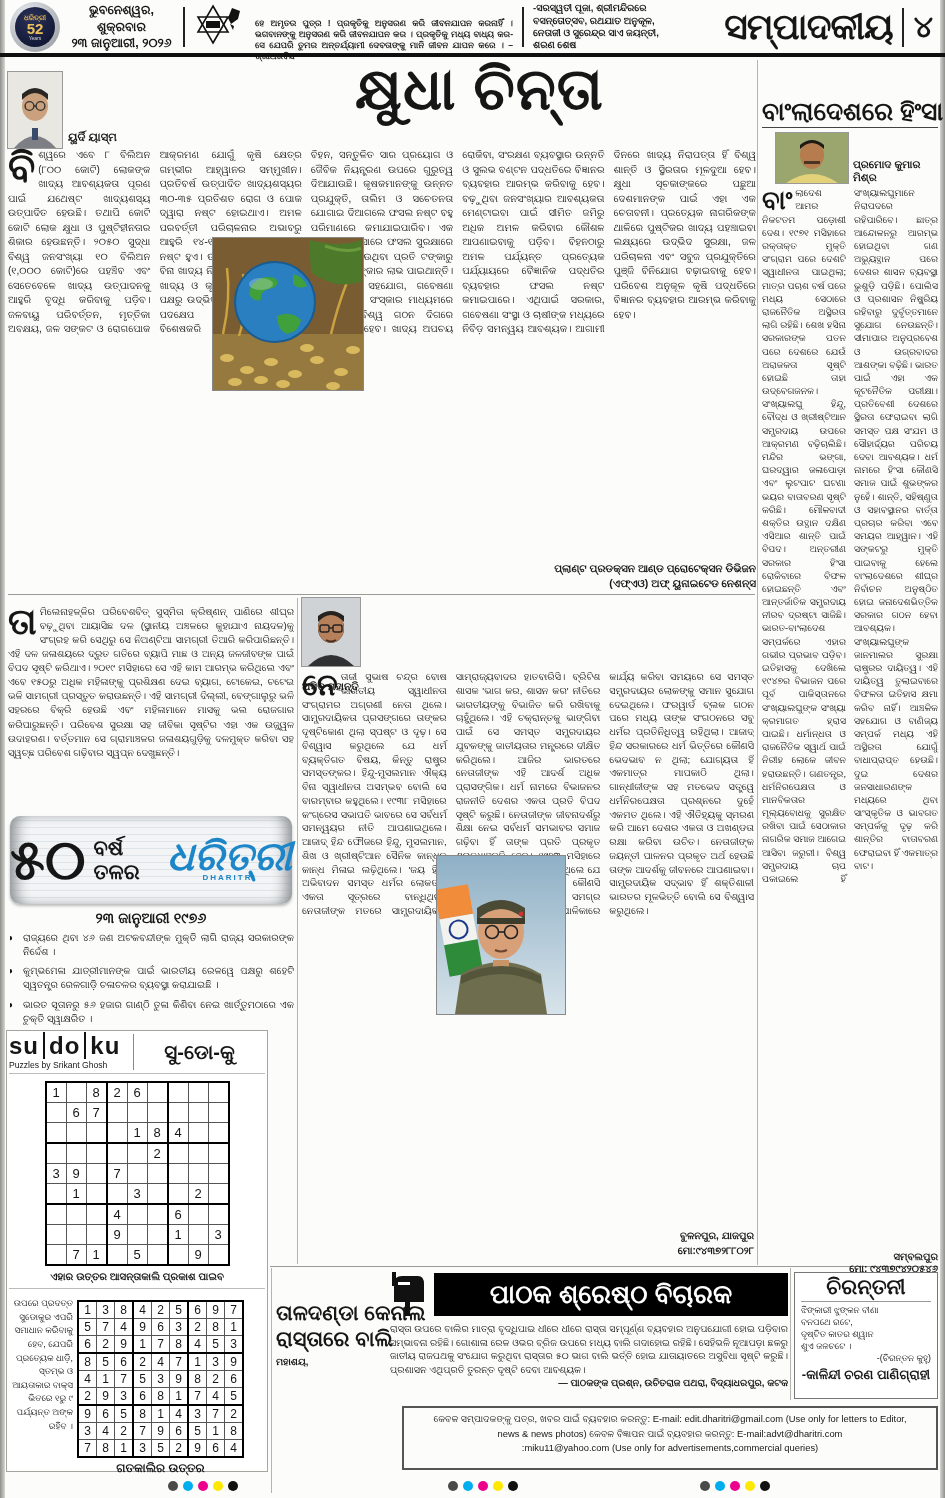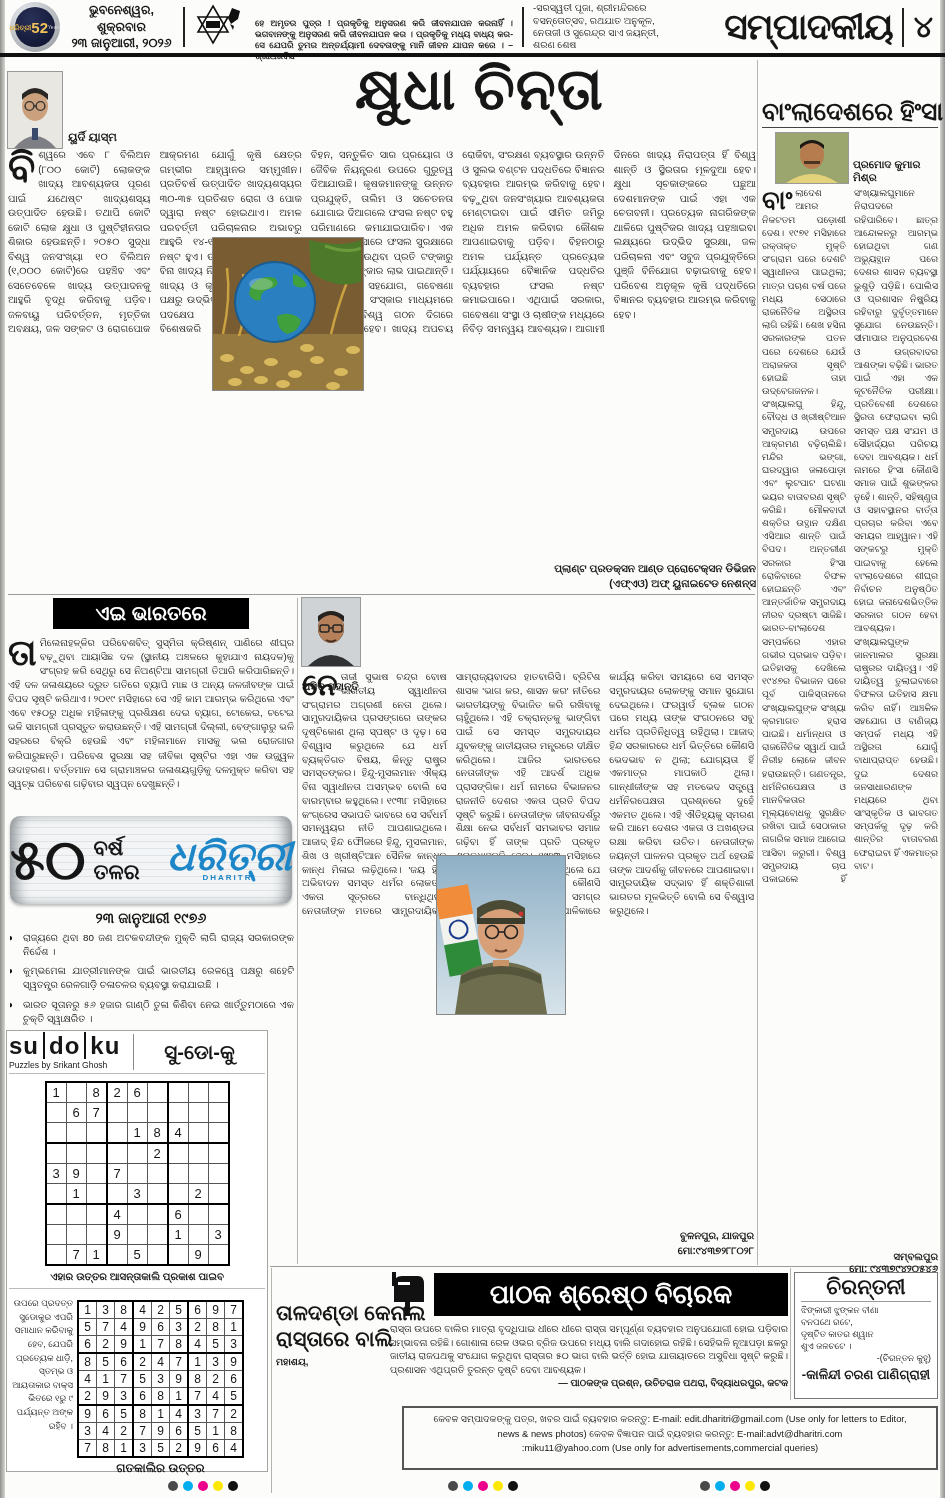--- a/index.html
+++ b/index.html
@@ -9,29 +9,29 @@
   .edge-r{position:absolute;right:0;top:0;width:5px;height:100%;background:linear-gradient(270deg,#8f8f8c,#d5d5d1);}
   .rule-h{position:absolute;background:#9a9a96;height:1px;}
   .rule-v{position:absolute;background:#b5b5b0;width:1px;}
 
   
   .masthead{position:absolute;left:10px;top:2px;width:925px;height:50px;display:flex;align-items:center;gap:9px;}
   .m-rule{position:absolute;left:0;top:53px;width:945px;height:4px;background:#101010;}
   .logo-badge{width:50px;height:50px;border-radius:50%;flex:0 0 auto;
      background:radial-gradient(circle at 35% 30%,#eceff3,#b9bcc1 55%,#8e9196);display:flex;align-items:center;justify-content:center;}
   .logo-inner{width:40px;height:40px;border-radius:50%;background:radial-gradient(circle at 40% 30%,#2a3158,#141a38 70%);
-     color:#e0b24a;display:flex;flex-direction:row;align-items:center;justify-content:center;line-height:1;}
+     color:#e0b24a;display:flex;flex-direction:column;align-items:center;justify-content:center;line-height:1;}
   .logo-inner .l1{font-size:7px;font-weight:bold;}
   .logo-inner .l2{font-size:15px;font-weight:bold;color:#f0c35a;}
   .logo-inner .l3{font-size:5px;color:#d9d9d9;}
   .m-date{font-weight:bold;font-size:12.5px;text-align:center;line-height:1.35;width:105px;}
   .m-div{width:2px;height:40px;background:#222;flex:0 0 auto;}
   .m-emblem{flex:0 0 auto;}
   .m-quote{font-size:8.6px;font-weight:bold;width:258px;line-height:1.3;color:#1d1d1d;text-align:justify;margin-top:26px;}
-  .m-almanac{font-size:9.6px;font-weight:normal;width:138px;line-height:1.3;}
+  .m-almanac{font-size:9.6px;font-weight:bold;width:138px;line-height:1.3;}
   .m-section{font-size:36px;font-weight:bold;letter-spacing:-1px;white-space:nowrap;margin-left:auto;}
   .m-page{font-size:30px;font-weight:bold;border-left:2px solid #222;padding:2px 2px 2px 10px;}
 
   
   .jtext{text-align:justify;}
   .dropcap{float:left;font-weight:bold;font-size:34px;line-height:.85;padding:2px 3px 0 0;}
   .sign{font-weight:bold;text-align:right;}
 
   
   .main-art{position:absolute;left:8px;top:60px;width:748px;height:533px;}
@@ -259,38 +259,37 @@
     <div class="ra-body jtext">
       <span class="dropcap" style="font-size:26px">ବାଂ</span><span>ଲାଦେଶ ଆମର ନିକଟତମ ପଡ଼ୋଶୀ ଦେଶ। ୧୯୭୧ ମସିହାରେ ରକ୍ତାକ୍ତ ମୁକ୍ତି ସଂଗ୍ରାମ ପରେ ଦେଶଟି ସ୍ୱାଧୀନତା ପାଇଥିଲା; ମାତ୍ର ପଚାଶ ବର୍ଷ ପରେ ମଧ୍ୟ ସେଠାରେ ରାଜନୈତିକ ଅସ୍ଥିରତା ଲାଗି ରହିଛି। ଶେଖ ହସିନା ସରକାରଙ୍କ ପତନ ପରେ ଦେଶରେ ଯେଉଁ ଅରାଜକତା ସୃଷ୍ଟି ହୋଇଛି ତାହା ଉଦ୍‌ବେଗଜନକ। ସଂଖ୍ୟାଲଘୁ ହିନ୍ଦୁ, ବୌଦ୍ଧ ଓ ଖ୍ରୀଷ୍ଟିଆନ ସମ୍ପ୍ରଦାୟ ଉପରେ ଆକ୍ରମଣ ବଢ଼ିଚାଲିଛି। ମନ୍ଦିର ଭଙ୍ଗା, ଘରଦ୍ୱାର ଜଳାପୋଡ଼ା ଏବଂ ଲୁଟପାଟ ଘଟଣା ଭୟର ବାତାବରଣ ସୃଷ୍ଟି କରିଛି। ମୌଳବାଦୀ ଶକ୍ତିର ଉତ୍ଥାନ ଦକ୍ଷିଣ ଏସିଆର ଶାନ୍ତି ପାଇଁ ବିପଦ। ଅନ୍ତରୀଣ ସରକାର ହିଂସା ରୋକିବାରେ ବିଫଳ ହୋଇଛନ୍ତି ଏବଂ ଆନ୍ତର୍ଜାତିକ ସମ୍ପ୍ରଦାୟ ନୀରବ ଦ୍ରଷ୍ଟା ସାଜିଛି। ଭାରତ-ବାଂଲାଦେଶ ସମ୍ପର୍କରେ ଏହାର ଗଭୀର ପ୍ରଭାବ ପଡ଼ିବ। ଇତିହାସକୁ ଦେଖିଲେ ୧୯୪୭ର ବିଭାଜନ ପରେ ପୂର୍ବ ପାକିସ୍ତାନରେ ସଂଖ୍ୟାଲଘୁଙ୍କ ସଂଖ୍ୟା କ୍ରମାଗତ ହ୍ରାସ ପାଇଛି। ଧର୍ମାନ୍ଧତା ଓ ରାଜନୈତିକ ସ୍ୱାର୍ଥ ପାଇଁ ନିରୀହ ଲୋକେ ଜୀବନ ହରାଉଛନ୍ତି। ଗଣତନ୍ତ୍ର, ଧର୍ମନିରପେକ୍ଷତା ଓ ମାନବିକତାର ମୂଲ୍ୟବୋଧକୁ ସୁରକ୍ଷିତ ରଖିବା ପାଇଁ ସେଠାକାର ନାଗରିକ ସମାଜ ଆଗେଇ ଆସିବା ଜରୁରୀ। ବିଶ୍ୱ ସମ୍ପ୍ରଦାୟ ଚାପ ପକାଇଲେ ହିଁ ସଂଖ୍ୟାଲଘୁମାନେ ନିରାପଦରେ ରହିପାରିବେ। ଛାତ୍ର ଆନ୍ଦୋଳନରୁ ଆରମ୍ଭ ହୋଇଥିବା ଗଣ ଅଭ୍ୟୁତ୍ଥାନ ପରେ ଦେଶର ଶାସନ ବ୍ୟବସ୍ଥା ଭୁଶୁଡ଼ି ପଡ଼ିଛି। ପୋଲିସ ଓ ପ୍ରଶାସନ ନିଷ୍କ୍ରିୟ ରହିବାରୁ ଦୁର୍ବୃତ୍ତମାନେ ସୁଯୋଗ ନେଉଛନ୍ତି। ସୀମାପାର ଅନୁପ୍ରବେଶ ଓ ଉଗ୍ରବାଦର ଆଶଙ୍କା ବଢ଼ିଛି। ଭାରତ ପାଇଁ ଏହା ଏକ କୂଟନୈତିକ ପରୀକ୍ଷା। ପ୍ରତିବେଶୀ ଦେଶରେ ସ୍ଥିରତା ଫେରାଇବା ଲାଗି ସମସ୍ତ ପକ୍ଷ ସଂଯମ ଓ ସୌହାର୍ଦ୍ଦ୍ୟର ପରିଚୟ ଦେବା ଆବଶ୍ୟକ। ଧର୍ମ ନାମରେ ହିଂସା କୌଣସି ସମାଜ ପାଇଁ ଶୁଭଙ୍କର ନୁହେଁ। ଶାନ୍ତି, ସହିଷ୍ଣୁତା ଓ ସହାବସ୍ଥାନର ବାର୍ତ୍ତା ପ୍ରଚାର କରିବା ଏବେ ସମୟର ଆହ୍ୱାନ। ଏହି ସଙ୍କଟରୁ ମୁକ୍ତି ପାଇବାକୁ ହେଲେ ବାଂଲାଦେଶରେ ଶୀଘ୍ର ନିର୍ବାଚନ ଅନୁଷ୍ଠିତ ହୋଇ ଜନାଦେଶଭିତ୍ତିକ ସରକାର ଗଠନ ହେବା ଆବଶ୍ୟକ। ସଂଖ୍ୟାଲଘୁଙ୍କ ଜାନମାଲର ସୁରକ୍ଷା ରାଷ୍ଟ୍ରର ଦାୟିତ୍ୱ। ଏହି ଦାୟିତ୍ୱ ତୁଲାଇବାରେ ବିଫଳତା ଇତିହାସ କ୍ଷମା କରିବ ନାହିଁ। ଆଞ୍ଚଳିକ ସହଯୋଗ ଓ ବାଣିଜ୍ୟ ସମ୍ପର୍କ ମଧ୍ୟ ଏହି ଅସ୍ଥିରତା ଯୋଗୁଁ ବାଧାପ୍ରାପ୍ତ ହେଉଛି। ଦୁଇ ଦେଶର ଜନସାଧାରଣଙ୍କ ମଧ୍ୟରେ ଥିବା ସାଂସ୍କୃତିକ ଓ ଭାବଗତ ସମ୍ପର୍କକୁ ଦୃଢ଼ କରି ଶାନ୍ତିର ବାତାବରଣ ଫେରାଇବା ହିଁ ଏକମାତ୍ର ବାଟ।</span>
     </div>
     <div class="ra-sign sign">
       <div>ସମ୍ବଲପୁର</div>
       <div>ମୋ: ୯୪୩୭୯୪୨୦୫୪୬</div>
     </div>
   </div>
 
   <div class="ei">
-    <div class="ei-banner">ଏଇ ଭାରତରେ</div>
     <div class="ei-body jtext">
       <span class="dropcap" style="font-size:36px">ତା</span><span>ମିଲେନାହଳ୍ଳିର ପରିବେଶବିତ୍ ସୁସ୍ମିତା କ୍ରିଷ୍ଣନ୍ ପାଣିରେ ଶୀଘ୍ର ବଢ଼ୁଥିବା ଆୟାସିଛ ଦଳ (ସ୍ଥାନୀୟ ଅଞ୍ଚଳରେ କୁହାଯାଏ ନାୟଦଳ)କୁ ସଂଗ୍ରହ କରି ସେଥିରୁ ସେ ନିଅଣ୍ଟିଆ ସାମଗ୍ରୀ ତିଆରି କରିପାରିଛନ୍ତି। ଏହି ଦଳ ଜଳାଶୟରେ ଦ୍ରୁତ ଗତିରେ ବ୍ୟାପି ମାଛ ଓ ଅନ୍ୟ ଜଳଜୀବଙ୍କ ପାଇଁ ବିପଦ ସୃଷ୍ଟି କରିଥାଏ। ୨୦୧୯ ମସିହାରେ ସେ ଏହି କାମ ଆରମ୍ଭ କରିଥିଲେ ଏବଂ ଏବେ ୧୫୦ରୁ ଅଧିକ ମହିଳାଙ୍କୁ ପ୍ରଶିକ୍ଷଣ ଦେଇ ବ୍ୟାଗ, ଟୋକେଇ, ଚଟେଇ ଭଳି ସାମଗ୍ରୀ ପ୍ରସ୍ତୁତ କରାଉଛନ୍ତି। ଏହି ସାମଗ୍ରୀ ଦିଲ୍ଲୀ, ବେଙ୍ଗାଲୁରୁ ଭଳି ସହରରେ ବିକ୍ରି ହେଉଛି ଏବଂ ମହିଳାମାନେ ମାସକୁ ଭଲ ରୋଜଗାର କରିପାରୁଛନ୍ତି। ପରିବେଶ ସୁରକ୍ଷା ସହ ଜୀବିକା ସୃଷ୍ଟିର ଏହା ଏକ ଉଜ୍ଜ୍ୱଳ ଉଦାହରଣ। ବର୍ତ୍ତମାନ ସେ ଗ୍ରାମାଞ୍ଚଳର ଜଳାଶୟଗୁଡ଼ିକୁ ଦଳମୁକ୍ତ କରିବା ସହ ସ୍ୱଚ୍ଛ ପରିବେଶ ଗଢ଼ିବାର ସ୍ୱପ୍ନ ଦେଖୁଛନ୍ତି।</span>
     </div>
   </div>
 
   <div class="fifty">
     <div class="fifty-banner">
       <span class="fifty-num">୫୦</span>
       <span class="fifty-mid">ବର୍ଷ ତଳର</span>
       <span class="fifty-brand">
         <div class="b1">ଧରିତ୍ରୀ</div>
         <div class="b2">DHARITRI</div>
       </span>
     </div>
     <div class="fifty-date">୨୩ ଜାନୁଆରୀ ୧୯୭୬</div>
     <div>
-        <div class="bullet-item">ରାଜ୍ୟରେ ଥିବା 80 ଜଣ ଅଟକବନ୍ଦୀଙ୍କ ମୁକ୍ତି ଲାଗି ରାଜ୍ୟ ସରକାରଙ୍କ ନିର୍ଦ୍ଦେଶ ।</div>
+        <div class="bullet-item">ରାଜ୍ୟରେ ଥିବା ୪୬ ଜଣ ଅଟକବନ୍ଦୀଙ୍କ ମୁକ୍ତି ଲାଗି ରାଜ୍ୟ ସରକାରଙ୍କ ନିର୍ଦ୍ଦେଶ ।</div>
         <div class="bullet-item">କୁମ୍ଭମେଳା ଯାତ୍ରୀମାନଙ୍କ ପାଇଁ ଭାରତୀୟ ରେଳୱେ ପକ୍ଷରୁ ଶହେଟି ସ୍ୱତନ୍ତ୍ର ରେଳଗାଡ଼ି ଚଳାଚଳର ବ୍ୟବସ୍ଥା କରାଯାଇଛି ।</div>
         <div class="bullet-item">ଭାରତ ସୂତାନରୁ ୫୬ ହଜାର ଗାଣ୍ଠି ତୁଳା କିଣିବା ନେଇ ଖାର୍ତ୍ତୁମଠାରେ ଏକ ଚୁକ୍ତି ସ୍ୱାକ୍ଷରିତ ।</div>
       </div>
   </div>
 
   <div class="sudoku">
     <div class="sud-head">
       <div class="sud-logo">
         <div class="big"><span style="border:none;padding:0;margin:0">su</span><span>do</span><span>ku</span></div>
         <div class="byline">Puzzles by Srikant Ghosh</div>

